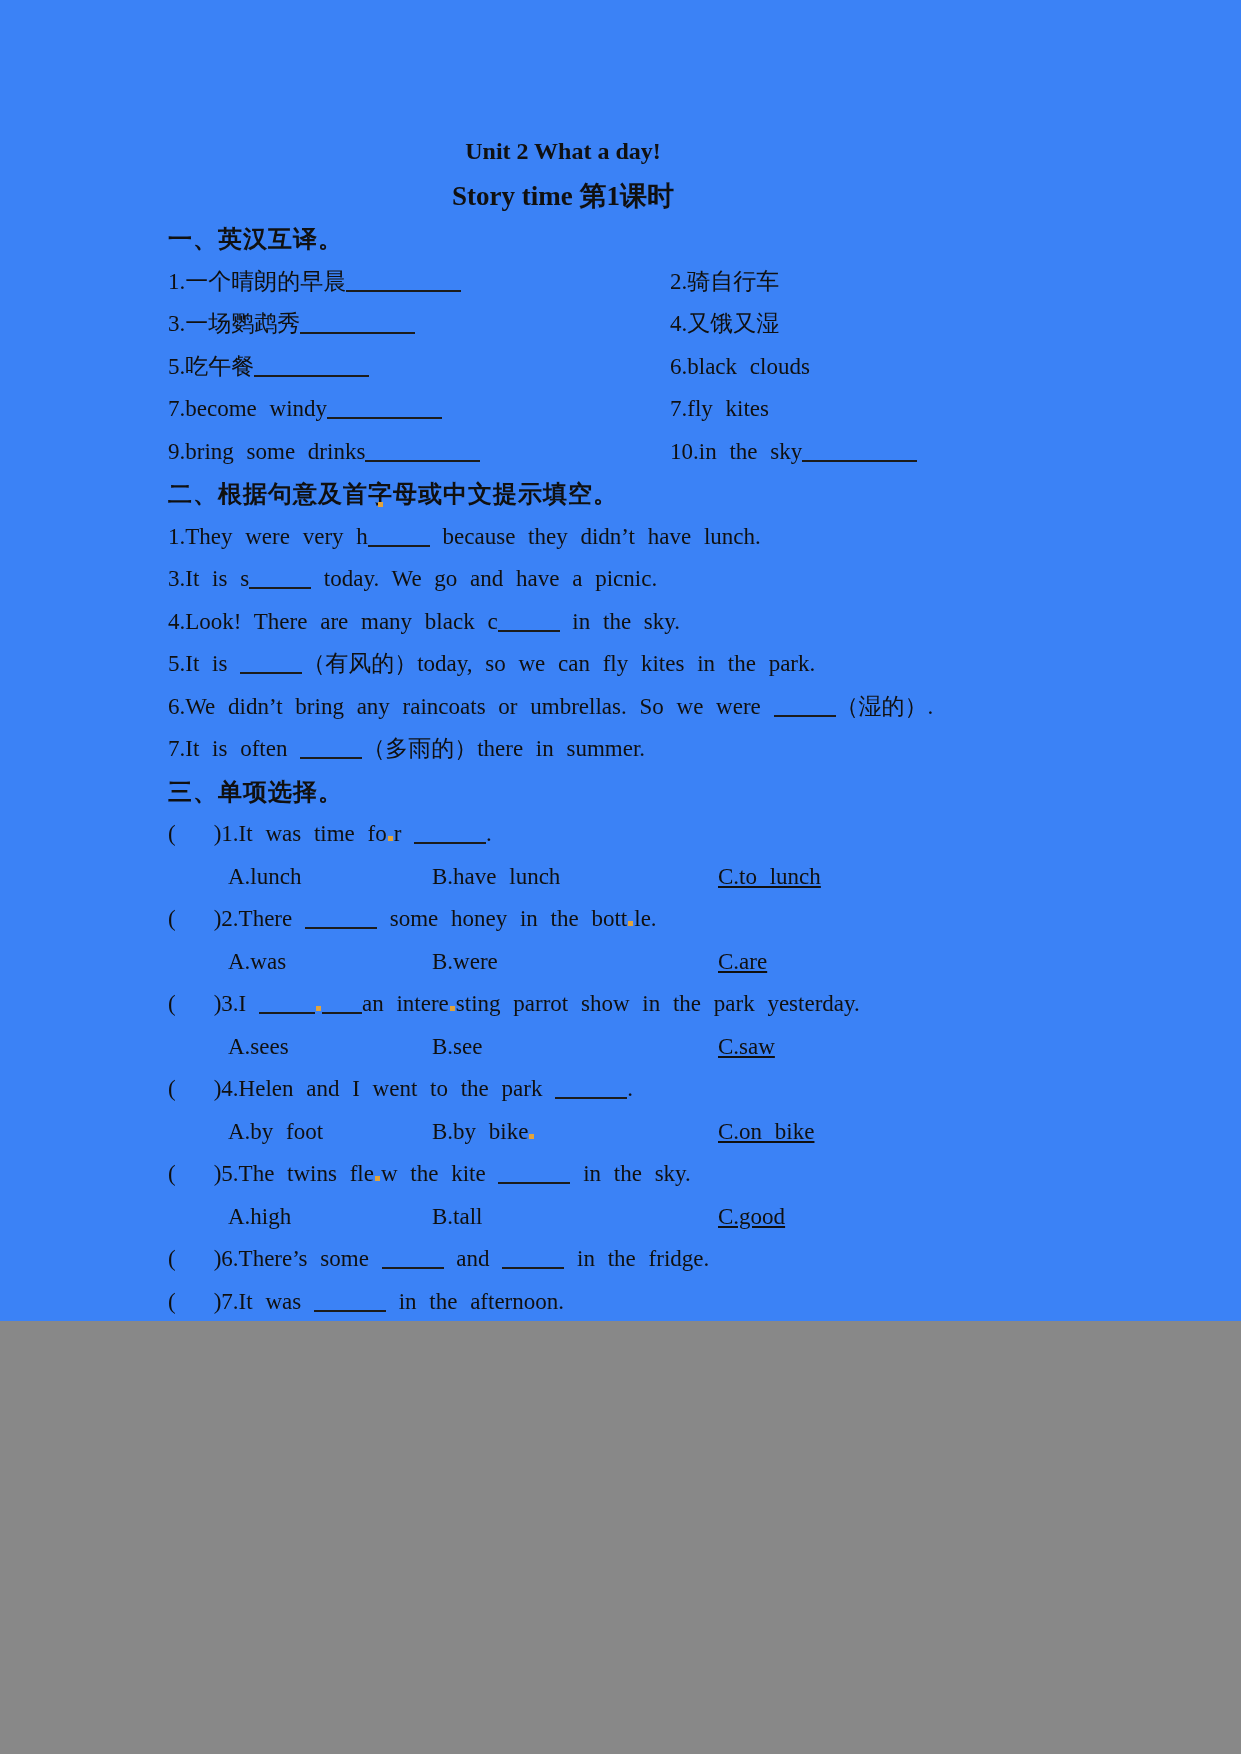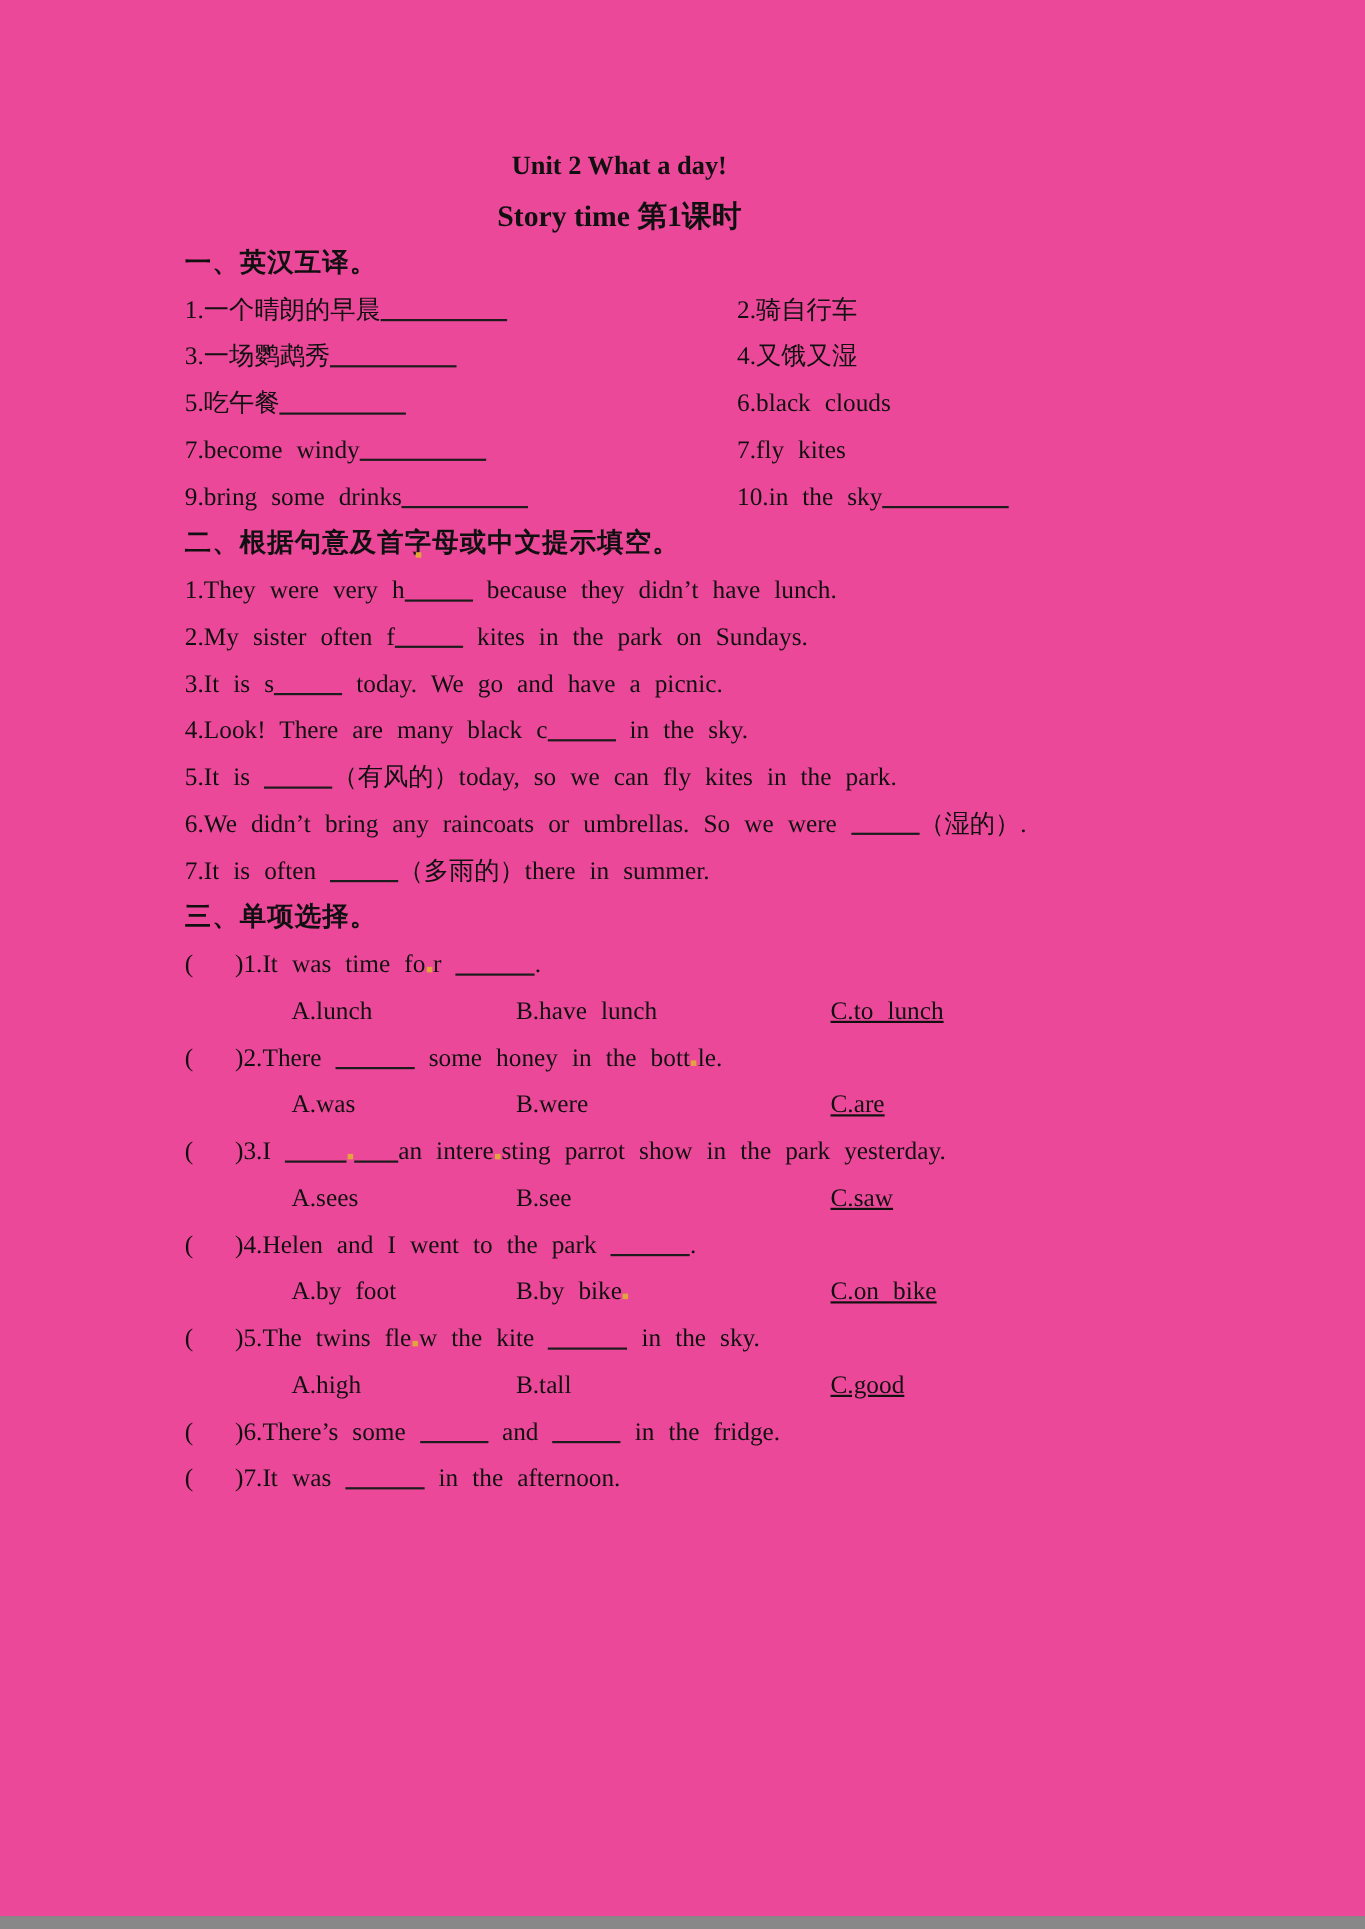--- a/index.html
+++ b/index.html
@@ -1,39 +1,39 @@
 <!DOCTYPE html>
 <html><head>
 <meta charset="utf-8">
 <style>
   html,body{margin:0;padding:0;background:#888;}
   .page{
     position:relative;
-    width:1241px;height:1742px;
+    width:1241px;height:1321px;
     margin:0 auto;
-    background:#ec4899;
+    background:#3b82f6;
     color:#101010;
     font-family:"Liberation Serif","DejaVu Serif",serif;
     font-size:23px;
     box-sizing:border-box;
     padding:128px 0 0 168px;
     overflow:hidden;
   }
   .center-block{width:790px;text-align:center;}
   .title{height:46px;line-height:46px;font-weight:700;font-size:24px;}
   .subtitle{height:44px;line-height:44px;font-weight:700;font-size:27px;}
   .heading{
     height:42.5px;line-height:42.5px;
     font-weight:700;font-size:24px;
     font-family:"Liberation Sans","DejaVu Sans",sans-serif;
     letter-spacing:1px;
   }
   .line{height:42.5px;line-height:42.5px;white-space:nowrap;word-spacing:7px;position:relative;}
   .tworow .right{position:absolute;left:502px;top:0;}
-  .opts .col{position:absolute;top:0;margin-left:37px;}
+  .opts .col{position:absolute;top:0;}
   .col-a{left:60px;}
   .col-b{left:264px;}
   .col-c{left:550px;text-decoration:underline;}
   .col-c.shift{left:589px;}
   .blank{display:inline-block;border-bottom:2px solid #1c1c1c;height:18px;vertical-align:-3px;}
   .b-lg{width:115px;}
   .b-md{width:72px;}
   .b-sm{width:62px;}
   .b-q3a{width:56px;}
   .b-q3b{width:40px;}
@@ -55,21 +55,20 @@
       <div class="line tworow"><span><span>1.一个晴朗的早晨</span><span class="blank b-lg"></span></span><span class="right"><span>2.骑自行车</span></span></div>
       <div class="line tworow"><span><span>3.一场鹦鹉秀</span><span class="blank b-lg"></span></span><span class="right"><span>4.又饿又湿</span></span></div>
       <div class="line tworow"><span><span>5.吃午餐</span><span class="blank b-lg"></span></span><span class="right"><span>6.black clouds</span></span></div>
       <div class="line tworow"><span><span>7.become windy</span><span class="blank b-lg"></span></span><span class="right"><span>7.fly kites</span></span></div>
       <div class="line tworow"><span><span>9.bring some drinks</span><span class="blank b-lg"></span></span><span class="right"><span>10.in the sky</span><span class="blank b-lg"></span></span></div>
     </div>
 
   <div class="heading">二、根据句意及首字母或中文提示填空。</div>
   <div id="s2items">
       <div class="line"><span>1.They were very h</span><span class="blank b-sm"></span><span> because they didn’t have lunch.</span></div>
-      <div class="line"><span>2.My sister often f</span><span class="blank b-sm"></span><span> kites in the park on Sundays.</span></div>
       <div class="line"><span>3.It is s</span><span class="blank b-sm"></span><span> today. We go and have a picnic.</span></div>
       <div class="line"><span>4.Look! There are many black c</span><span class="blank b-sm"></span><span> in the sky.</span></div>
       <div class="line"><span>5.It is </span><span class="blank b-sm"></span><span>（有风的）today, so we can fly kites in the park.</span></div>
       <div class="line"><span>6.We didn’t bring any raincoats or umbrellas. So we were </span><span class="blank b-sm"></span><span>（湿的）.</span></div>
       <div class="line"><span>7.It is often </span><span class="blank b-sm"></span><span>（多雨的）there in summer.</span></div>
     </div>
 
   <div class="heading">三、单项选择。</div>
   <div id="s3list">
       <div class="line"><span>(</span><span class="paren-gap"></span><span>)1.It was time fo</span><span class="adot"></span><span>r </span><span class="blank b-md"></span><span>.</span></div>

